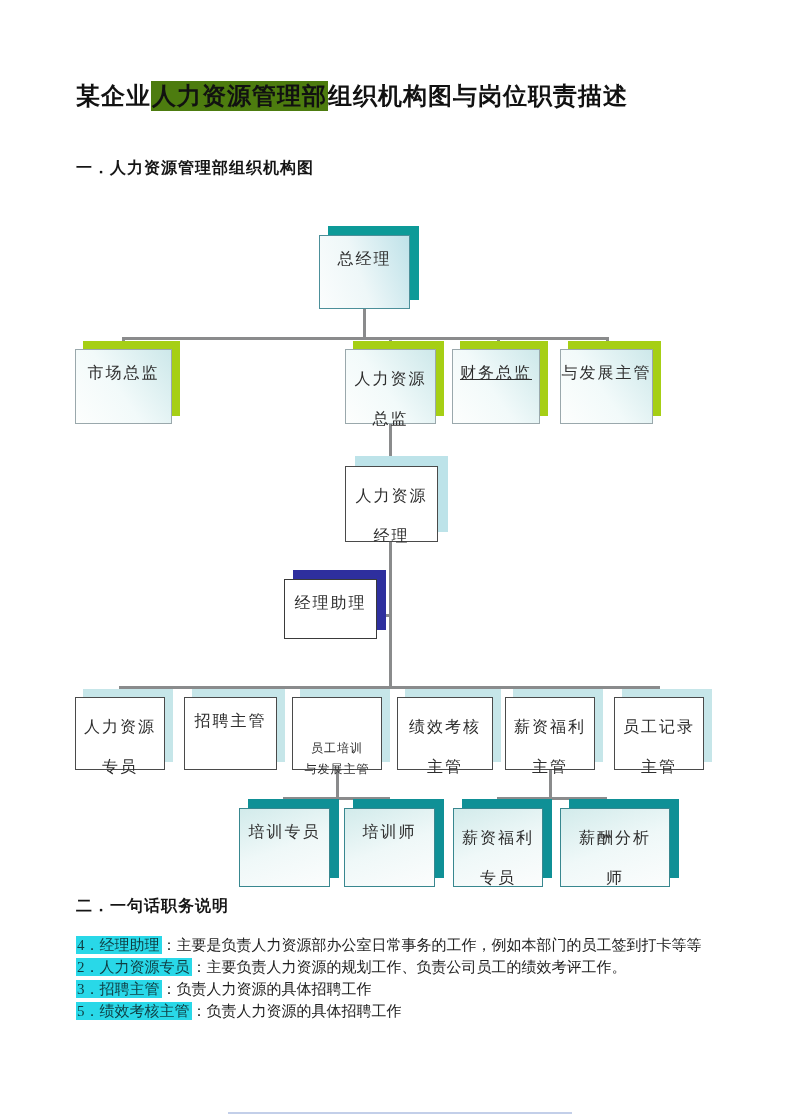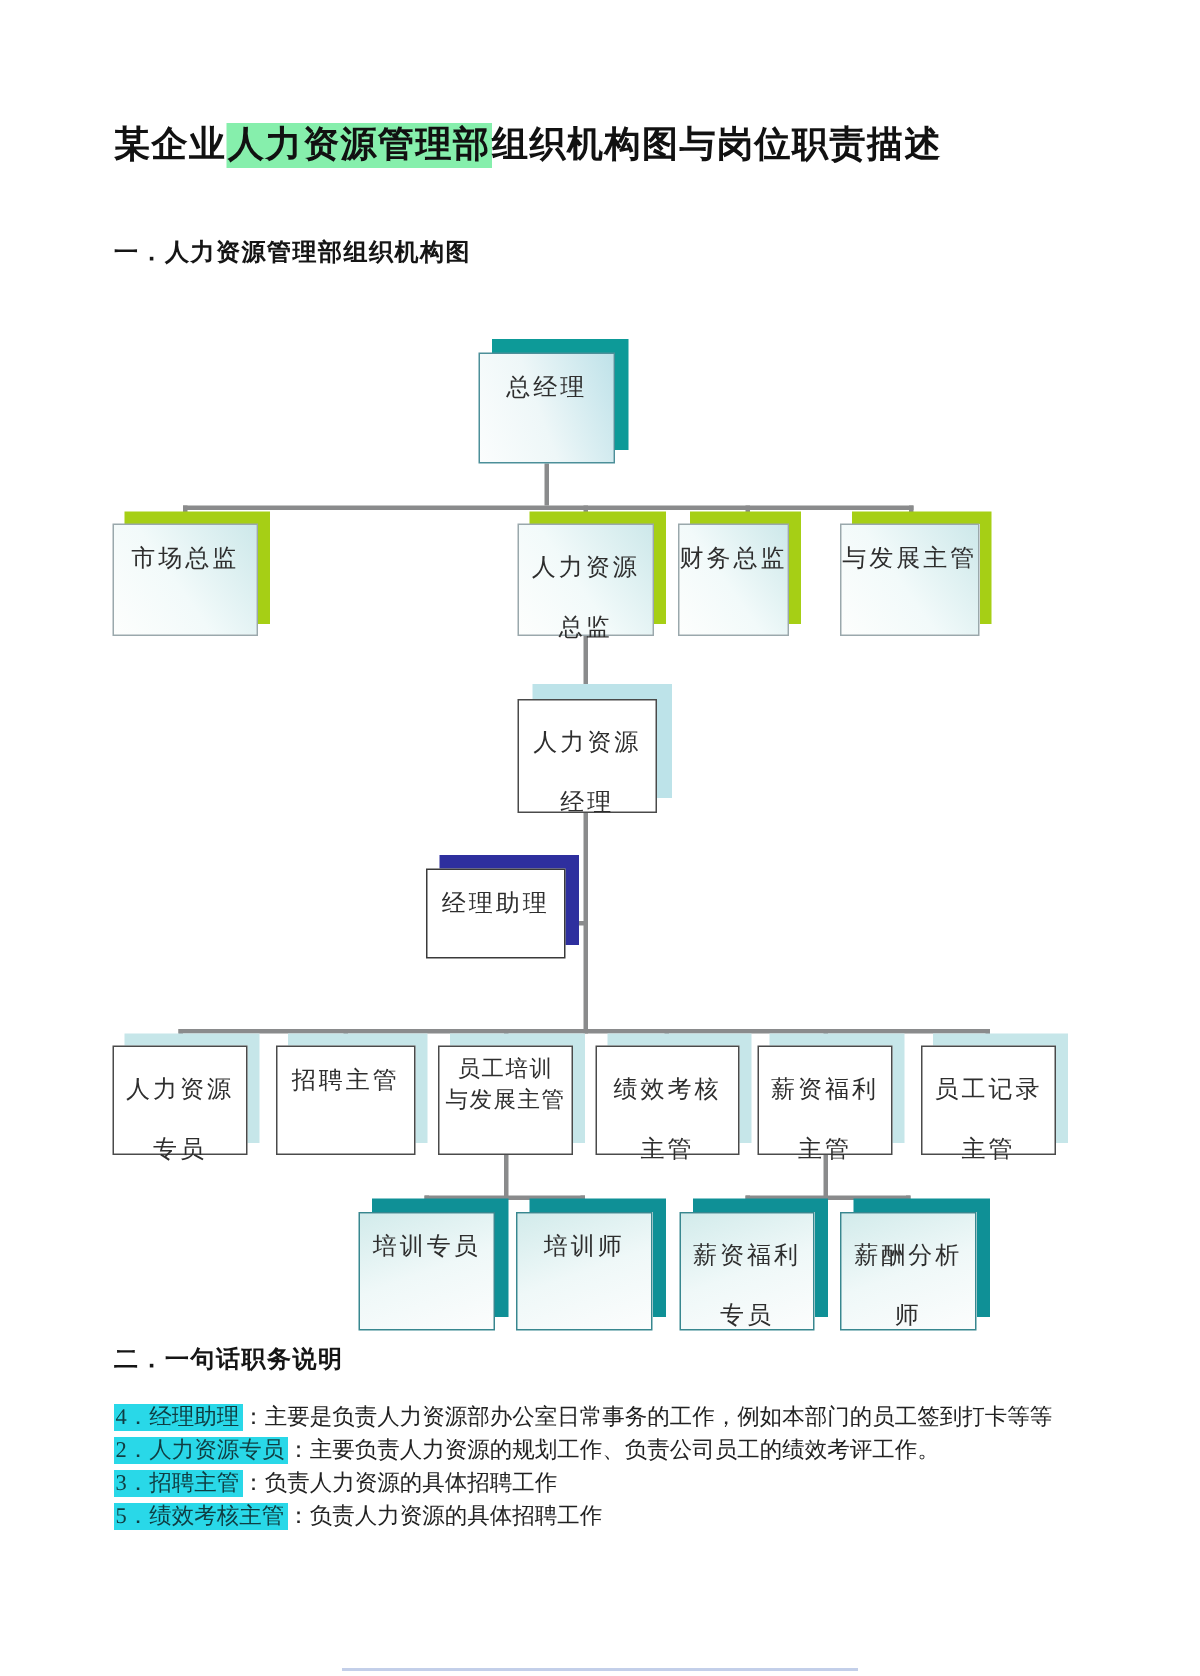--- a/index.html
+++ b/index.html
@@ -8,37 +8,37 @@
     font-family:"Liberation Serif","DejaVu Serif",serif;color:#1a1a1a;
     overflow:hidden;
   }
   .page{position:absolute;inset:0;}
 
   
   .doc-title{
     position:absolute;left:76px;top:80px;font-size:24px;font-weight:bold;
     letter-spacing:1px;white-space:nowrap;color:#111;
   }
-  .doc-title .hl-yellow{background:#86efac;padding:2px 1px;margin-top:20px;}
+  .doc-title .hl-yellow{background:#4d7c0f;padding:2px 1px;margin-top:20px;}
   .sec-heading{
     position:absolute;left:76px;font-size:16px;font-weight:bold;color:#151515;
     letter-spacing:1px;white-space:nowrap;
   }
   .sec1{top:158px;}
   .sec2{top:896px;}
 
   
   .obox{
     position:absolute;box-sizing:border-box;text-align:center;
     font-size:16px;letter-spacing:2px;color:#2e2e2e;
   }
   .obox .lbl{display:block;white-space:pre-line;}
   .single{padding-top:13px;line-height:20px;}
   .spread{padding-top:9px;line-height:40px;}
-  .tight{padding-top:5px;line-height:21px;font-size:15px;letter-spacing:1px;}
+  .tight{padding-top:5px;line-height:21px;font-size:12px;letter-spacing:1px;margin-top:35px;}
 
   .v-teal{
     background:linear-gradient(250deg,#bfe2e9 0%,#eef7f8 55%,#fbfdfd 100%);
     border:1px solid #4c8f99;box-shadow:9px -9px 0 0 #0d9a98;
   }
   .v-lime{
     background:linear-gradient(235deg,#cde8ea 0%,#f2fafa 55%,#fdfefd 100%);
     border:1px solid #9aa8ac;box-shadow:8px -8px 0 0 #a6cf15;
   }
   .v-pale{background:#ffffff;border:1px solid #4a4a4a;box-shadow:10px -10px 0 0 #bde3e9;}
@@ -46,34 +46,34 @@
   .v-cyan{background:#ffffff;border:1px solid #4a4a4a;box-shadow:8px -8px 0 0 #c6e6e9;}
   .v-teal2{
     background:linear-gradient(160deg,#d2ebeb 0%,#eff8f8 50%,#fcfdfd 100%);
     border:1px solid #38878f;box-shadow:9px -9px 0 0 #0f9096;
   }
 
   
   .b-ceo{left:319px;top:235px;width:91px;height:74px;}
   .b-mkt{left:75px; top:349px;width:97px;height:75px;}
   .b-hrd{left:345px;top:349px;width:91px;height:75px;}
-  .b-fin{left:452px;top:349px;width:74px;height:75px;}
+  .b-fin{left:452px;top:349px;width:88px;height:75px;text-decoration:underline;}
   .b-oth{left:560px;top:349px;width:93px;height:75px;}
   .b-hrm{left:345px;top:466px;width:93px;height:76px;}
   .b-asst{left:284px;top:579px;width:93px;height:60px;}
   .b-hrs{left:75px; top:697px;width:90px;height:73px;}
   .b-rec{left:184px;top:697px;width:93px;height:73px;}
   .b-trm{left:292px;top:697px;width:90px;height:73px;}
   .b-perf{left:397px;top:697px;width:96px;height:73px;}
   .b-cbm{left:505px;top:697px;width:90px;height:73px;}
   .b-erc{left:614px;top:697px;width:90px;height:73px;}
   .b-trs{left:239px;top:808px;width:91px;height:79px;}
   .b-trn{left:344px;top:808px;width:91px;height:79px;}
   .b-cbs{left:453px;top:808px;width:90px;height:79px;}
-  .b-ana{left:560px;top:808px;width:91px;height:79px;}
+  .b-ana{left:560px;top:808px;width:110px;height:79px;}
 
   
   .ln{position:absolute;background:#8a8b8c;}
   .l1 {left:363px;top:309px;width:3px;height:28px;}
   .l2 {left:122px;top:337px;width:487px;height:3px;}
   .l3 {left:122px;top:337px;width:3px;height:12px;}
   .l4 {left:389px;top:337px;width:3px;height:12px;}
   .l5 {left:497px;top:337px;width:3px;height:12px;}
   .l6 {left:606px;top:337px;width:3px;height:12px;}
   .l7 {left:389px;top:424px;width:3px;height:42px;}

